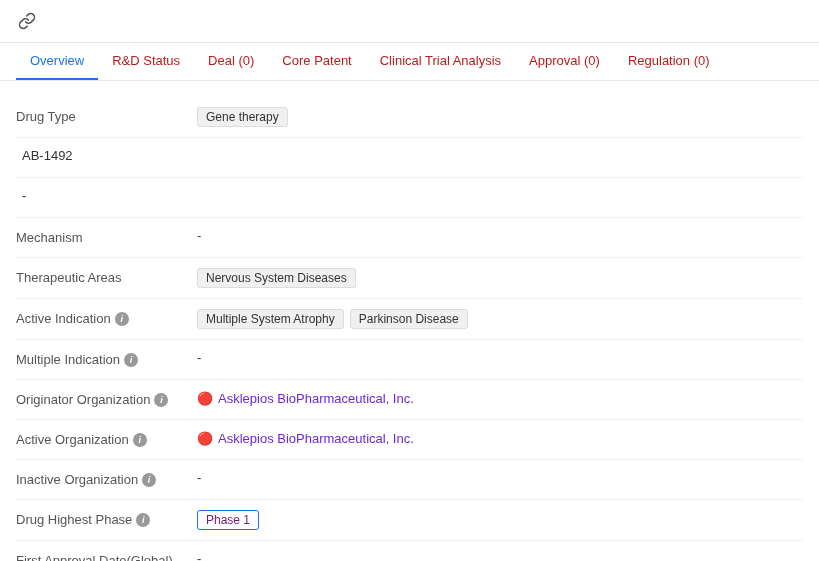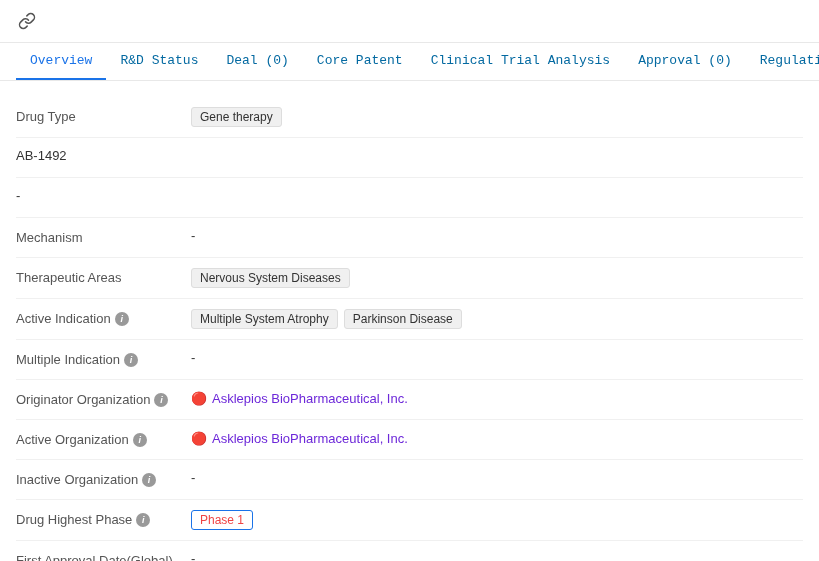--- a/index.html
+++ b/index.html
@@ -32,26 +32,25 @@
       font-size: 15px;
       font-weight: 500;
       color: #222;
     }
 
     
     .tabs {
       display: flex;
       border-bottom: 1px solid #e8e8e8;
       padding: 0 16px;
-      font-family: Liberation Mono, monospace;
     }
     .tab {
       padding: 10px 14px;
       font-size: 13px;
-      color: #0369a1;
+      color: #b91c1c;
       cursor: pointer;
       border-bottom: 2px solid transparent;
       white-space: nowrap;
     }
     .tab.active {
       color: #1a73e8;
       border-bottom: 2px solid #1a73e8;
       font-weight: 500;
     }
 
@@ -89,20 +88,21 @@
       align-items: center;
       gap: 4px;
       padding-top: 2px;
     }
     .value-col {
       flex: 1;
       display: flex;
       align-items: flex-end;
       flex-wrap: wrap;
       gap: 6px;
+      margin-left: 6px;
     }
 
     
     .info-icon {
       width: 14px;
       height: 14px;
       border-radius: 50%;
       background: #999;
       color: #fff;
       font-size: 9px;
@@ -124,21 +124,21 @@
       color: #333;
       white-space: nowrap;
     }
 
     
     .phase-badge {
       border: 1px solid #1a73e8;
       border-radius: 3px;
       padding: 2px 8px;
       font-size: 12px;
-      color: #ef4444;
+      color: #701a75;
       background: #fff;
       white-space: nowrap;
     }
 
     
     .org-item {
       display: flex;
       align-items: center;
       gap: 5px;
     }

